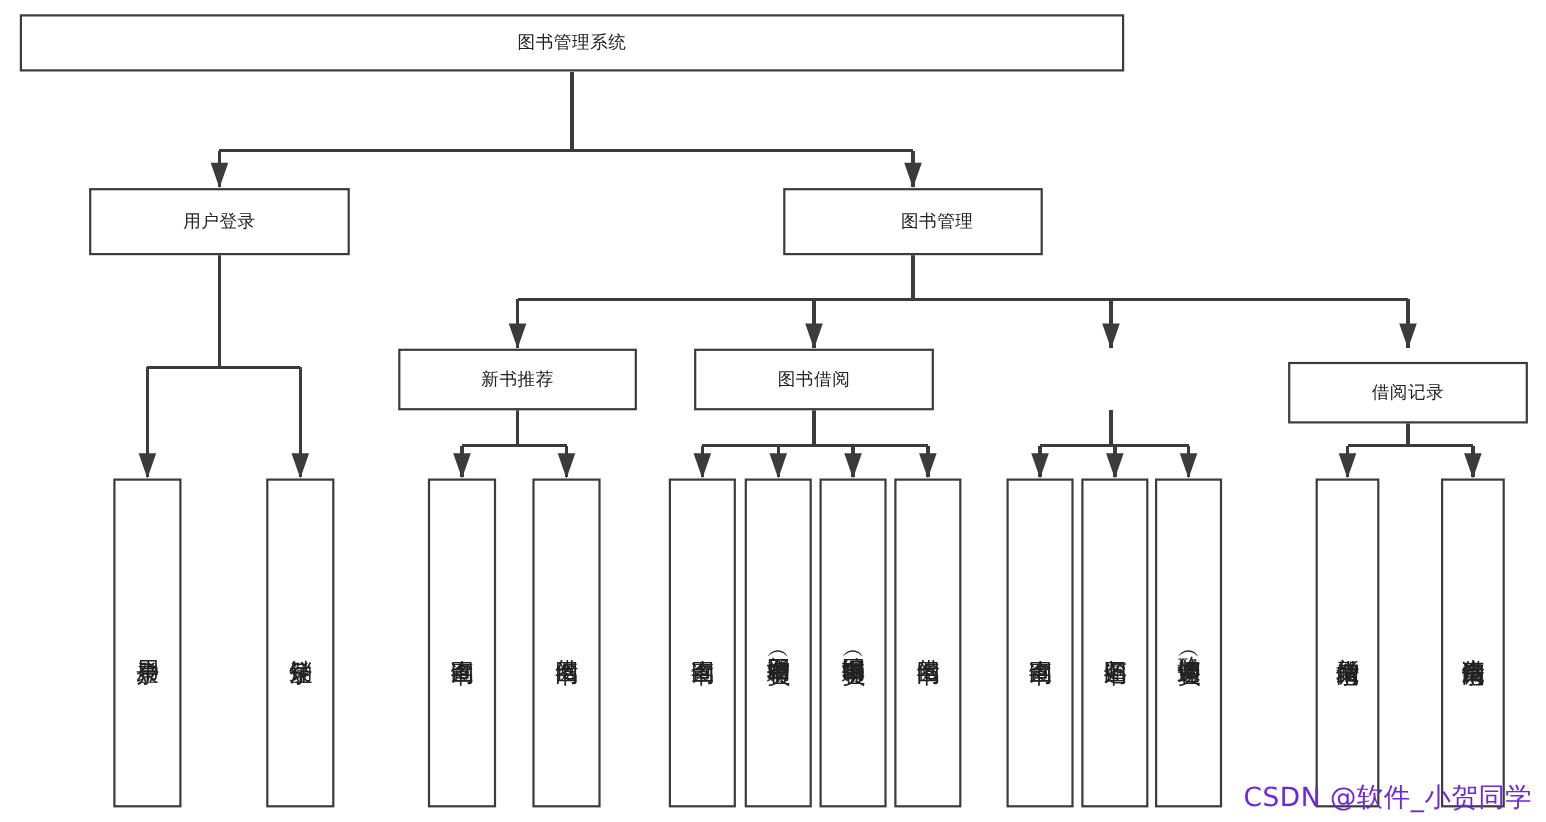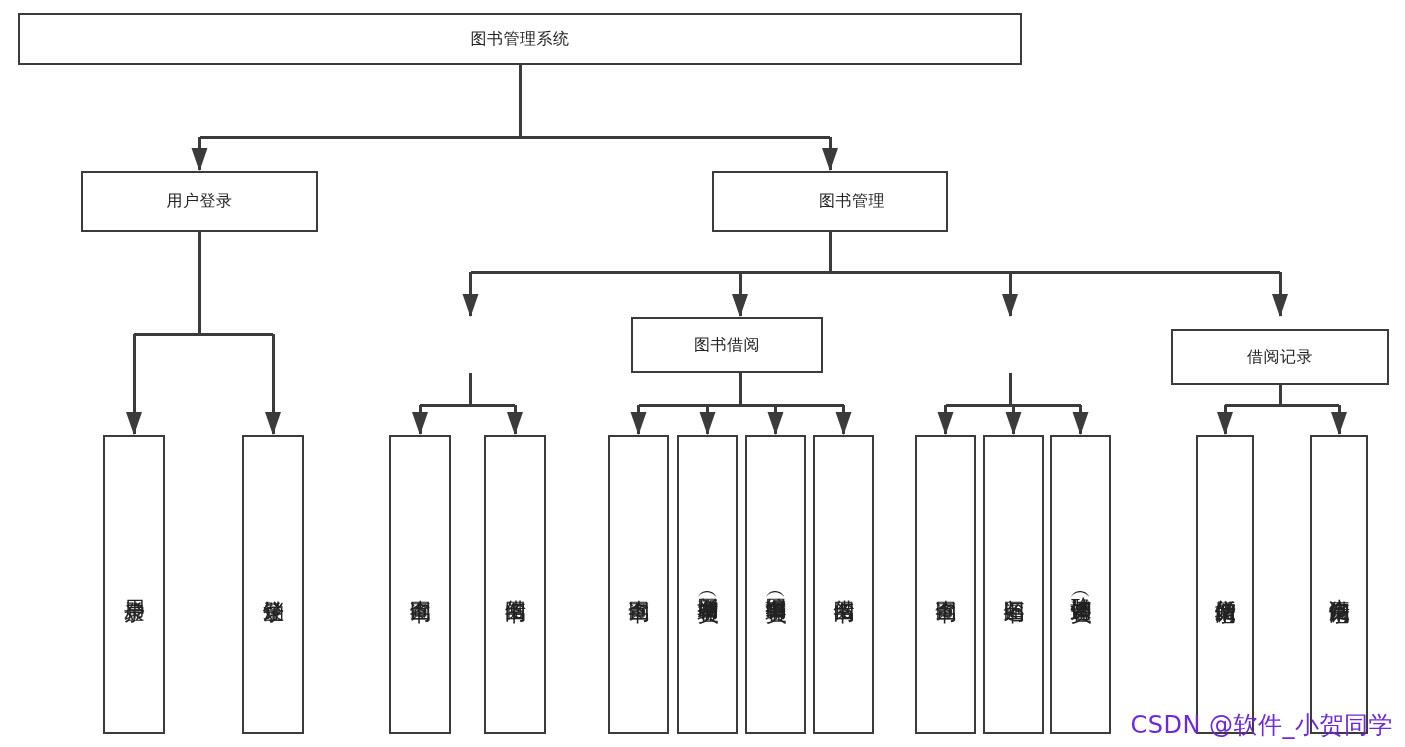--- a/index.html
+++ b/index.html
@@ -135,21 +135,24 @@
     <span class="node-label">图书管理系统</span>
   </div>
 
   <div class="node" id="node-l2_0" style="left: 81px; top: 171px; width: 237px; height: 61px;">
     <span class="node-label">用户登录</span>
   </div>
   <div class="node" id="node-l2_1" style="left: 712px; top: 171px; width: 236px; height: 61px; padding-left: 44px;">
     <span class="node-label">图书管理</span>
   </div>
 
-  <div class="node" id="node-l3_1" style="left: 631px; top: 317px; width: 192px; height: 56px;">
+  <div class="node" id="node-l3_0" style="left: 362px; top: 317px; width: 217px; height: 56px;">
+    <span class="node-label">新书推荐</span>
+  </div>
+  <div class="node" id="node-l3_1" style="left: 631px; top: 317px; width: 218px; height: 56px;">
     <span class="node-label">图书借阅</span>
   </div>
   <div class="node" id="node-l3_3" style="left: 1171px; top: 317px; width: 218px; height: 56px; margin-top: 12px;">
     <span class="node-label">借阅记录</span>
   </div>
 
   <div class="node vertical" id="node-leaf_0" style="left: 103px; top: 435px; width: 62px; height: 299px;">
     <span class="node-label">用户登录</span>
   </div>
   <div class="node vertical" id="node-leaf_1" style="left: 242px; top: 435px; width: 62px; height: 299px;">

